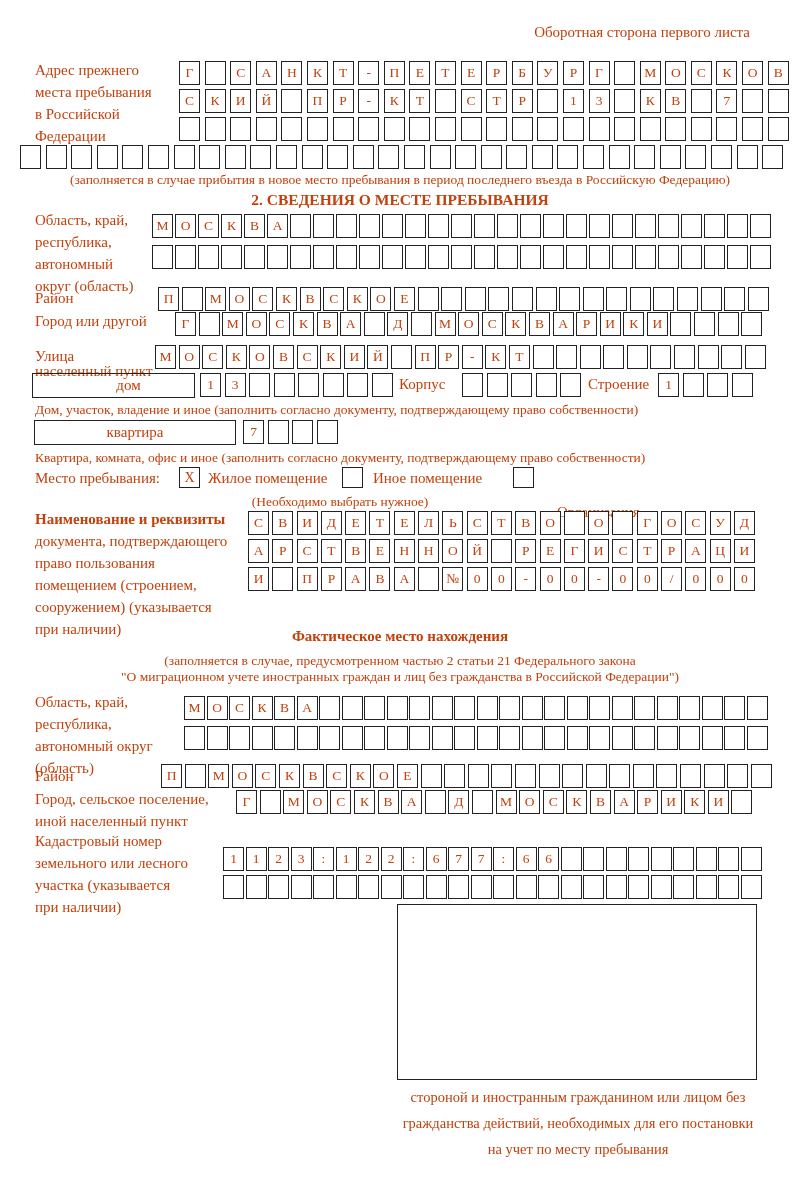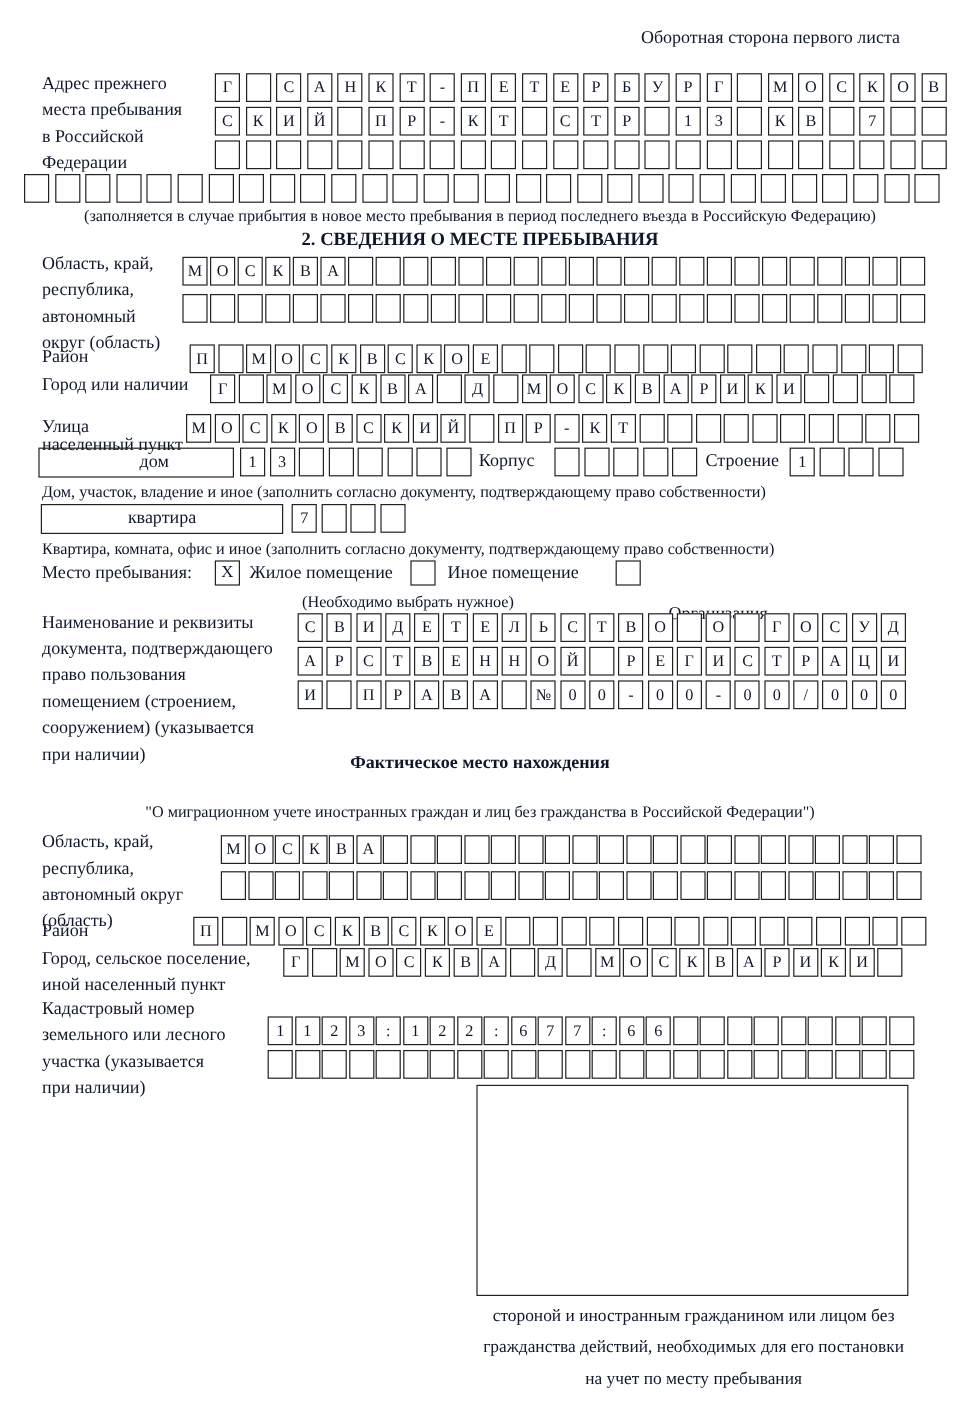--- a/index.html
+++ b/index.html
@@ -1,18 +1,18 @@
 <!DOCTYPE html>
 <html><head>
 <meta charset="utf-8">
 <style>
   html,body{margin:0;padding:0;background:#fff;}
   #page{
     position:relative;width:800px;height:1180px;background:#ffffff;
-    font-family:"Liberation Serif","DejaVu Serif",serif;color:#0f172a;overflow:hidden;
+    font-family:"Liberation Serif","DejaVu Serif",serif;color:#c2410c;overflow:hidden;
   }
   .abs{position:absolute;}
   .lbl{font-size:15px;white-space:nowrap;}
   .small{font-size:13.5px;white-space:nowrap;}
   .center{left:0;width:800px;text-align:center;}
   .bold{font-weight:bold;}
   .row{display:flex;}
   .cell{
     box-sizing:border-box;flex:none;width:21px;height:24px;
     border:1.5px solid #222;background:#fff;
@@ -243,21 +243,21 @@
       <span class="cell"></span>
       <span class="cell"></span>
       <span class="cell"></span>
       <span class="cell"></span>
       <span class="cell"></span>
       <span class="cell"></span>
       <span class="cell"></span>
       <span class="cell"></span>
     </div>
 
-  <div class="abs lbl" style="top:313px;left:35px;">Город или наличии</div>
+  <div class="abs lbl" style="top:313px;left:35px;">Город или другой</div>
   <div class="abs lbl" style="top:335px;left:35px;margin-top:28px;">населенный пункт</div>
   <div class="abs row" style="top:312px;left:175px;gap:2.6px;">
       <span class="cell">Г</span>
       <span class="cell"></span>
       <span class="cell">М</span>
       <span class="cell">О</span>
       <span class="cell">С</span>
       <span class="cell">К</span>
       <span class="cell">В</span>
       <span class="cell">А</span>
@@ -349,21 +349,21 @@
 
   <div class="abs lbl" style="top:470px;left:35px;">Место пребывания:</div>
   <div class="abs cbox" style="top:467px;left:179px;">X</div>
   <div class="abs lbl" style="top:470px;left:208px;">Жилое помещение</div>
   <div class="abs cbox" style="top:467px;left:342px;"></div>
   <div class="abs lbl" style="top:470px;left:373px;">Иное помещение</div>
   <div class="abs cbox" style="top:467px;left:513px;"></div>
   <div class="abs lbl" style="top:470px;left:557px;margin-top:34px;">Организация</div>
   <div class="abs small" style="top:494px;left:235px;width:210px;text-align:center;">(Необходимо выбрать нужное)</div>
 
-  <div class="abs lbl" style="top:511px;left:35px;">Наименование и реквизиты</div>
+  <div class="abs lbl" style="top:511px;left:35px;font-weight:bold;">Наименование и реквизиты</div>
   <div class="abs lbl" style="top:533px;left:35px;">документа, подтверждающего</div>
   <div class="abs lbl" style="top:555px;left:35px;">право пользования</div>
   <div class="abs lbl" style="top:577px;left:35px;">помещением (строением,</div>
   <div class="abs lbl" style="top:599px;left:35px;">сооружением) (указывается</div>
   <div class="abs lbl" style="top:621px;left:35px;">при наличии)</div>
   <div class="abs row" style="top:511px;left:248px;gap:3.3px;">
       <span class="cell">С</span>
       <span class="cell">В</span>
       <span class="cell">И</span>
       <span class="cell">Д</span>
@@ -426,20 +426,21 @@
       <span class="cell">-</span>
       <span class="cell">0</span>
       <span class="cell">0</span>
       <span class="cell">/</span>
       <span class="cell">0</span>
       <span class="cell">0</span>
       <span class="cell">0</span>
     </div>
 
   <div class="abs lbl bold center" style="top:628px;">Фактическое место нахождения</div>
+  <div class="abs small center" style="top:653px;">(заполняется в случае, предусмотренном частью 2 статьи 21 Федерального закона</div>
   <div class="abs small center" style="top:669px;">"О миграционном учете иностранных граждан и лиц без гражданства в Российской Федерации")</div>
 
   <div class="abs lbl" style="top:694px;left:35px;">Область, край,</div>
   <div class="abs lbl" style="top:716px;left:35px;">республика,</div>
   <div class="abs lbl" style="top:738px;left:35px;">автономный округ</div>
   <div class="abs lbl" style="top:760px;left:35px;">(область)</div>
   <div class="abs row" style="top:696px;left:184px;gap:1.5px;">
       <span class="cell">М</span>
       <span class="cell">О</span>
       <span class="cell">С</span>

